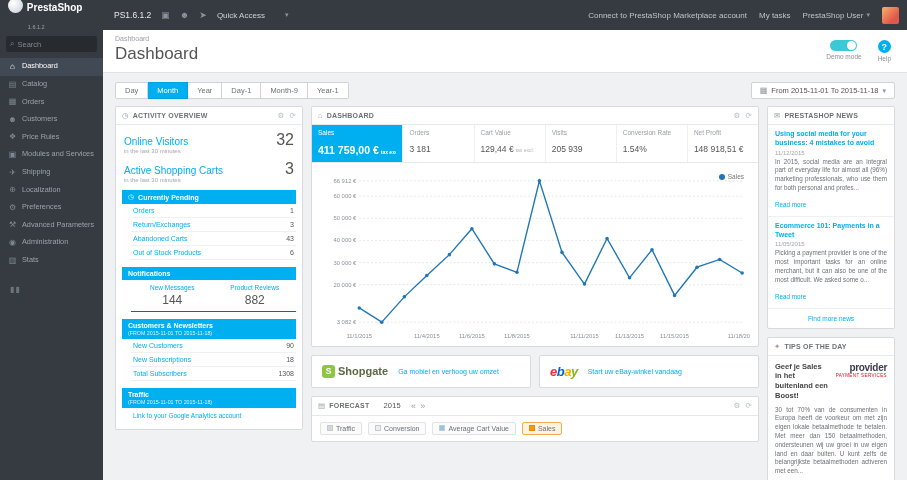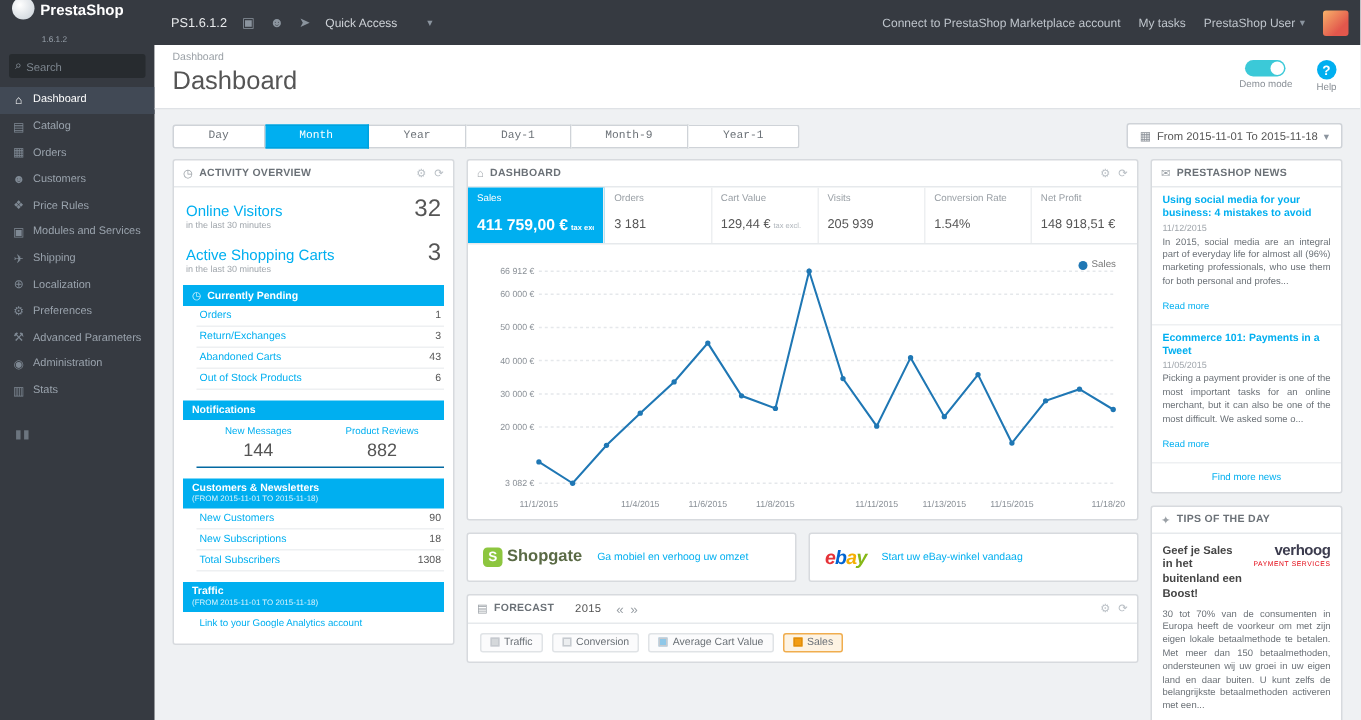--- a/index.html
+++ b/index.html
@@ -39,21 +39,21 @@
   .page-title{font-size:17px;font-weight:normal;color:#555;margin-top:2px}
   .head-right{display:flex;gap:16px;align-items:flex-start;padding-top:5px;padding-right:4px}
   .stack{display:flex;flex-direction:column;align-items:center;gap:2px}
   .toggle{width:27px;height:11px;border-radius:6px;background:#3bc9d8;position:relative;display:inline-block;cursor:pointer}
   .toggle .knob{position:absolute;right:1px;top:1px;width:9px;height:9px;border-radius:50%;background:#fff}
   .mini-lbl{font-size:6.5px;color:#8a9097}
   .help-ic{width:13px;height:13px;border-radius:50%;background:#00aff0;color:#fff;font-size:9px;font-weight:bold;display:flex;align-items:center;justify-content:center;cursor:pointer}
   
   .toolbar{display:flex;justify-content:space-between;align-items:center;padding:9px 12px 7px}
   .btn-group{display:flex}
-  .range-btn{font-size:7.5px;padding:3px 23px;background:#fff;border:1px solid #cfd3d8;border-left-width:0;color:#6b7177;cursor:pointer;font-family:Liberation Mono, monospace}
+  .range-btn{font-size:7.5px;padding:3px 9px;background:#fff;border:1px solid #cfd3d8;border-left-width:0;color:#6b7177;cursor:pointer;font-family:Liberation Sans, sans-serif}
   .range-btn:first-child{border-left-width:1px;border-radius:2px 0 0 2px}
   .range-btn:last-child{border-radius:0 2px 2px 0}
   .range-btn.active{background:#00aff0;border-color:#00a2de;color:#fff}
   .date-btn{display:flex;align-items:center;gap:4px;font-size:7.5px;padding:3px 8px;background:#fff;border:1px solid #cfd3d8;border-radius:2px;color:#555;cursor:pointer;font-family:inherit}
   .cal-ic{color:#8a9097;font-size:8px}
   
   .cols{display:flex;gap:8px;padding:0 12px;align-items:flex-start;flex:1;overflow:hidden}
   .col-left{width:188px;flex:none}
   .col-center{flex:1;min-width:0}
   .col-right{width:128px;flex:none}
@@ -520,21 +520,21 @@
 
           <div class="panel">
             <div class="panel-hd">
               <span class="hd-ic">✦</span>
               <span>TIPS OF THE DAY</span>
             </div>
             <div class="tips-body">
               <div class="tips-top">
                 <div class="tips-headline">Geef je Sales in het buitenland een Boost!</div>
                 <div class="ingenico">
-                  <span class="ing-name">verhoog</span>
+                  <span class="ing-name">provider</span>
                   <span class="ing-sub">PAYMENT SERVICES</span>
                 </div>
               </div>
               <div class="tips-text">30 tot 70% van de consumenten in Europa heeft de voorkeur om met zijn eigen lokale betaalmethode te betalen. Met meer dan 150 betaalmethoden, ondersteunen wij uw groei in uw eigen land en daar buiten. U kunt zelfs de belangrijkste betaalmethoden activeren met een...</div>
             </div>
           </div>
         </section>
 
       </div>
     </main>

